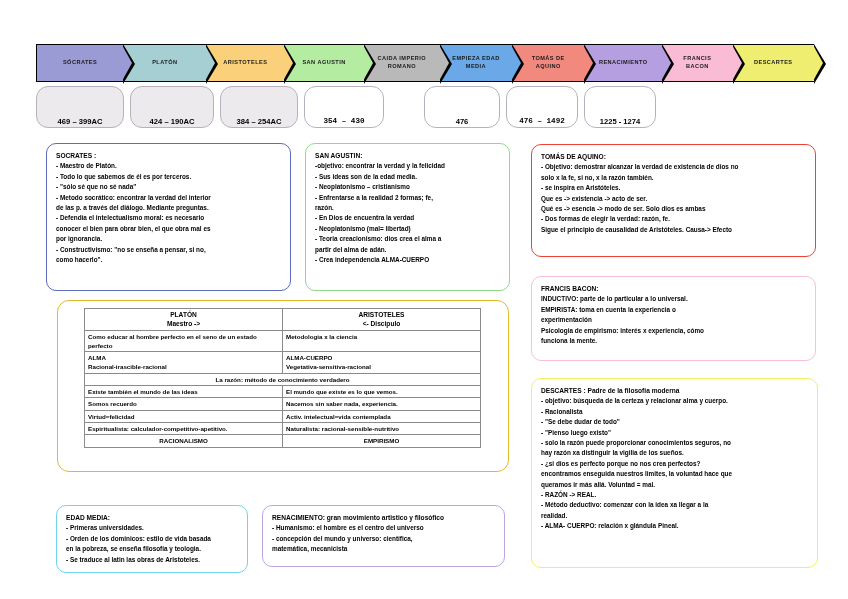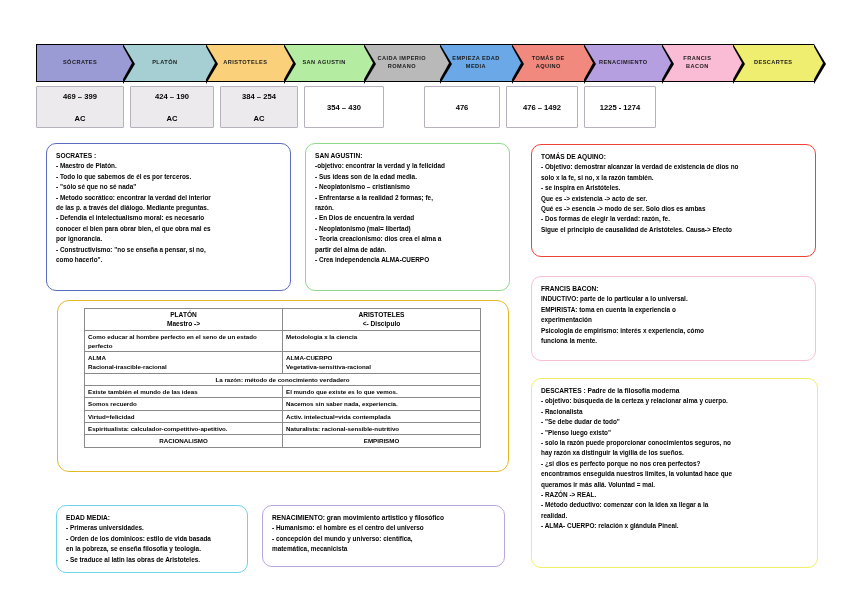--- a/index.html
+++ b/index.html
@@ -35,25 +35,24 @@
   
   .chev .nt{
     position:absolute;left:0px;top:0;width:0;height:0;z-index:1;
     border-top:18.6px solid transparent;border-bottom:18.6px solid transparent;
     border-left:10.6px solid #fff;
   }
 
   
   #dates{position:absolute;left:36px;top:86px;width:778px;height:42px;display:flex;}
   .dbox{
-    height:42px;margin-right:6px;border:1px solid #b7b1bd;border-radius:1px;
-    display:flex;align-items:center;justify-content:center;text-align:center;
+    height:42px;margin-right:6px;border:1px solid #b7b1bd;border-radius:12px;
+    display:flex;align-items:flex-end;justify-content:center;text-align:center;
     font-size:7.6px;font-weight:bold;line-height:11px;box-sizing:border-box;
     background:#ffffff;
-    flex-direction:column;
   }
   .dbox.gray{background:#eceaec;}
 
   
   .note{
     position:absolute;box-sizing:border-box;border-radius:10px;
     background:#ffffff;padding:7px 9px;
   }
   .note .ttl{font-size:6.6px;font-weight:bold;line-height:10.4px;}
   .note p{margin:0;font-size:6.4px;line-height:10.4px;font-weight:bold;}
@@ -169,27 +168,27 @@
     <div class="dbox gray" style="width: 84px;">
       <span>424 – 190</span>
       <br>
       <span>AC</span>
     </div>
     <div class="dbox gray" style="width: 78px;">
       <span>384 – 254</span>
       <br>
       <span>AC</span>
     </div>
-    <div class="dbox" style="width: 80px;">
+    <div class="dbox" style="width: 80px; font-family: Liberation Mono, monospace;">
       <span>354 – 430</span>
     </div>
     <div class="dbox" style="width: 76px; margin-left: 34px;">
       <span>476</span>
     </div>
-    <div class="dbox" style="width: 72px;">
+    <div class="dbox" style="width: 72px; font-family: Liberation Mono, monospace;">
       <span>476 – 1492</span>
     </div>
     <div class="dbox" style="width: 72px;">
       <span>1225 - 1274</span>
     </div>
   </div>
 
 <svg id="links">
   <path d="M291 300 C 300 312, 300 320, 291 332" fill="none" stroke="#c9c9c9" stroke-width="1"></path>
 </svg>

